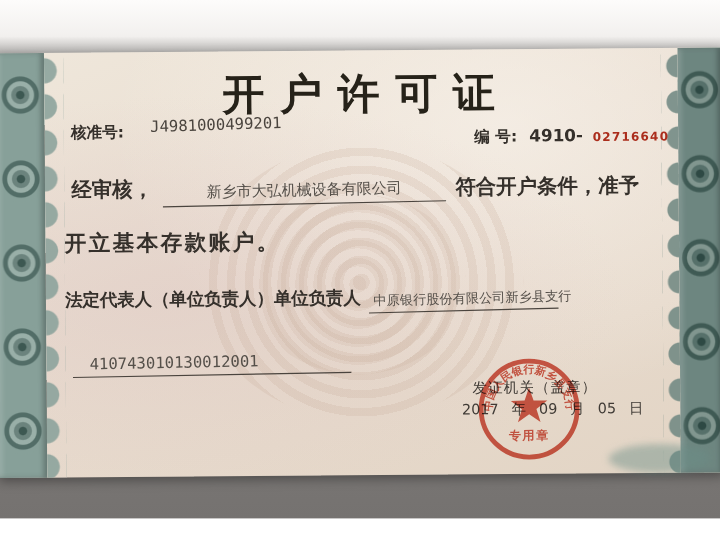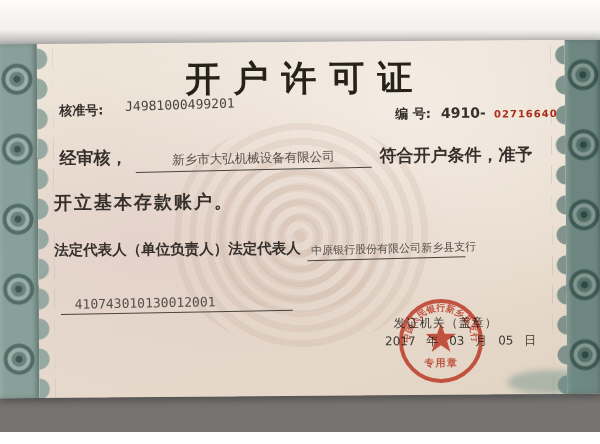--- a/index.html
+++ b/index.html
@@ -133,34 +133,34 @@
     <div class="row-review">
       <span class="label">经审核，</span>
       <span class="fillin company-line">新乡市大弘机械设备有限公司</span>
       <span class="label">符合开户条件，准予</span>
     </div>
 
     <div class="row-open label">开立基本存款账户。</div>
 
     <div class="row-rep">
       <span class="label">法定代表人（单位负责人）</span>
-      <span class="label">法定代表人</span>
+      <span class="label">单位负责人</span>
       <span class="fillin bank-line">中原银行股份有限公司新乡县支行</span>
     </div>
 
     <div class="row-account">
       <span class="fillin account-line">410743010130012001</span>
     </div>
 
     <div class="issuer-label">发证机关（盖章）</div>
 
     <div class="date-line">
       <span>2017</span>
       <span>年</span>
-      <span>03</span>
+      <span>09</span>
       <span>月</span>
       <span>05</span>
       <span>日</span>
     </div>
 
     <svg class="seal" viewBox="0 0 150 150">
       <circle cx="75" cy="75" r="60" fill="none" stroke="#cf3e2a" stroke-width="6"></circle>
       <path id="sealArc" d="M33,98 A47,47 0 1 1 117,98" fill="none"></path>
       <text font-size="13.5" font-weight="bold" fill="#cf3e2a">
         <textPath href="#sealArc" startOffset="50%" text-anchor="middle">中国人民银行新乡县支行</textPath>

